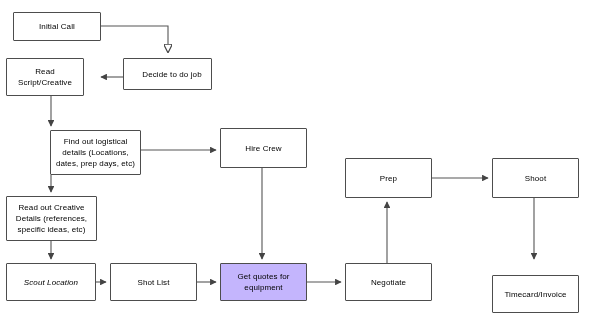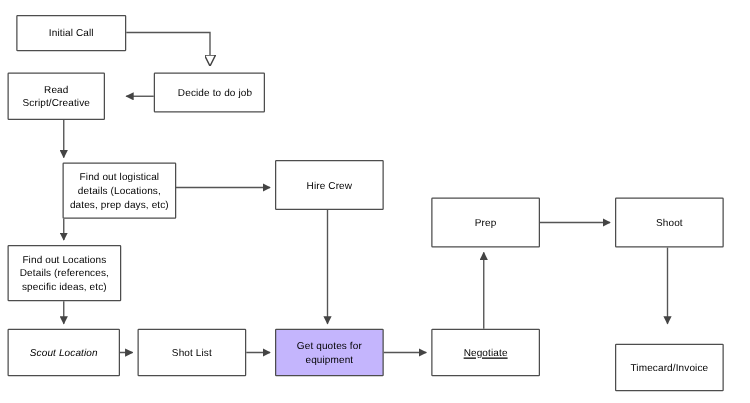--- a/index.html
+++ b/index.html
@@ -101,38 +101,38 @@
   </div>
   <div class="node" style="left: 6px; top: 58px; width: 78px; height: 38px; border-color: rgb(77, 77, 77); background: rgb(255, 255, 255); color: rgb(0, 0, 0);">
     <span class="node-label">Read Script/Creative</span>
   </div>
   <div class="node" style="left: 6px; top: 130px; width: 91px; height: 45px; border-color: rgb(77, 77, 77); background: rgb(255, 255, 255); color: rgb(0, 0, 0); margin-left: 44px;">
     <span class="node-label">Find out logistical
 details (Locations,
 dates, prep days, etc)</span>
   </div>
   <div class="node" style="left: 6px; top: 196px; width: 91px; height: 45px; border-color: rgb(77, 77, 77); background: rgb(255, 255, 255); color: rgb(0, 0, 0);">
-    <span class="node-label">Find out Locations
+    <span class="node-label">Read out Creative
 Details (references,
 specific ideas, etc)</span>
   </div>
   <div class="node" style="left: 6px; top: 263px; width: 90px; height: 38px; border-color: rgb(77, 77, 77); background: rgb(255, 255, 255); color: rgb(0, 0, 0); font-style: italic;">
     <span class="node-label">Scout Location</span>
   </div>
   <div class="node" style="left: 220px; top: 128px; width: 87px; height: 40px; border-color: rgb(77, 77, 77); background: rgb(255, 255, 255); color: rgb(0, 0, 0);">
     <span class="node-label">Hire Crew</span>
   </div>
   <div class="node" style="left: 110px; top: 263px; width: 87px; height: 38px; border-color: rgb(77, 77, 77); background: rgb(255, 255, 255); color: rgb(0, 0, 0);">
     <span class="node-label">Shot List</span>
   </div>
   <div class="node" style="left: 220px; top: 263px; width: 87px; height: 38px; border-color: rgb(77, 77, 77); background: #c4b5fd; color: rgb(0, 0, 0); justify-content: flex-end;">
     <span class="node-label">Get quotes for
 equipment</span>
   </div>
-  <div class="node" style="left: 345px; top: 263px; width: 87px; height: 38px; border-color: rgb(77, 77, 77); background: rgb(255, 255, 255); color: rgb(0, 0, 0); text-decoration: underline;">
+  <div class="node" style="left: 345px; top: 263px; width: 87px; height: 38px; border-color: rgb(77, 77, 77); background: rgb(255, 255, 255); color: rgb(0, 0, 0);">
     <span class="node-label">Negotiate</span>
   </div>
   <div class="node" style="left: 492px; top: 158px; width: 87px; height: 40px; border-color: rgb(77, 77, 77); background: rgb(255, 255, 255); color: rgb(0, 0, 0);">
     <span class="node-label">Shoot</span>
   </div>
   <div class="node" style="left: 345px; top: 158px; width: 87px; height: 40px; border-color: rgb(77, 77, 77); background: rgb(255, 255, 255); color: rgb(0, 0, 0);">
     <span class="node-label">Prep</span>
   </div>
   <div class="node" style="left: 492px; top: 275px; width: 87px; height: 38px; border-color: rgb(77, 77, 77); background: rgb(255, 255, 255); color: rgb(0, 0, 0);">
     <span class="node-label">Timecard/Invoice</span>

